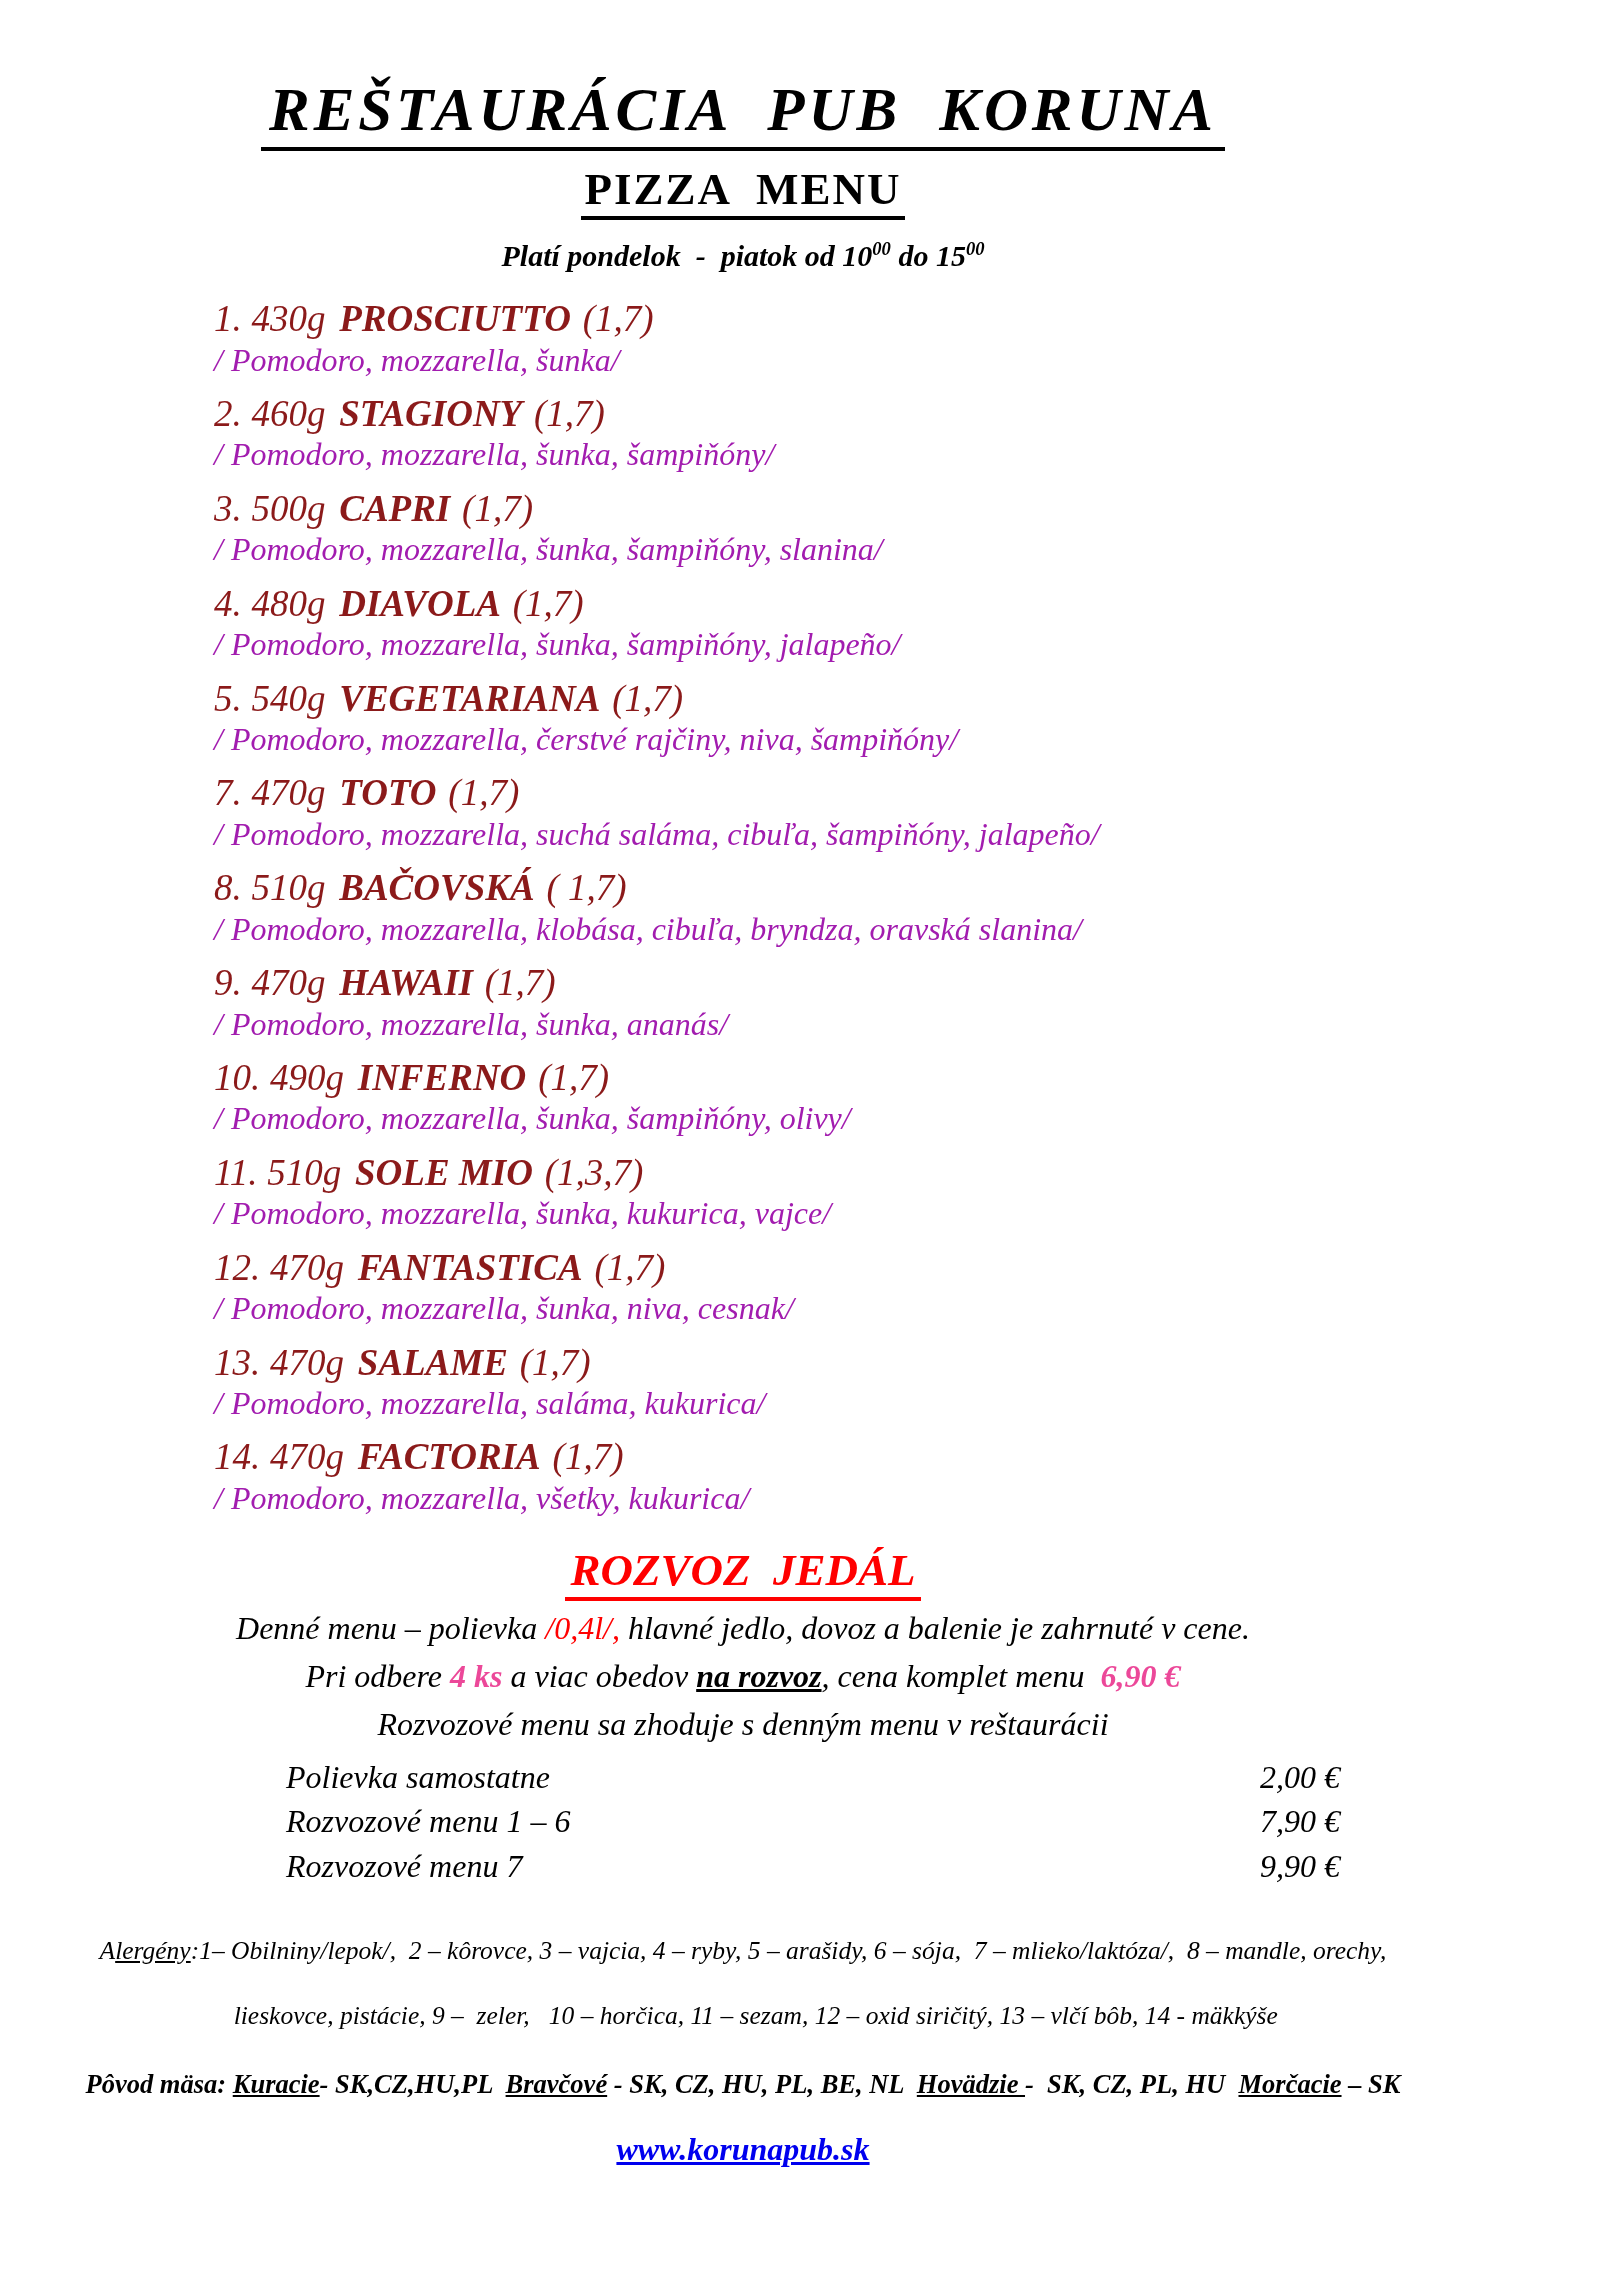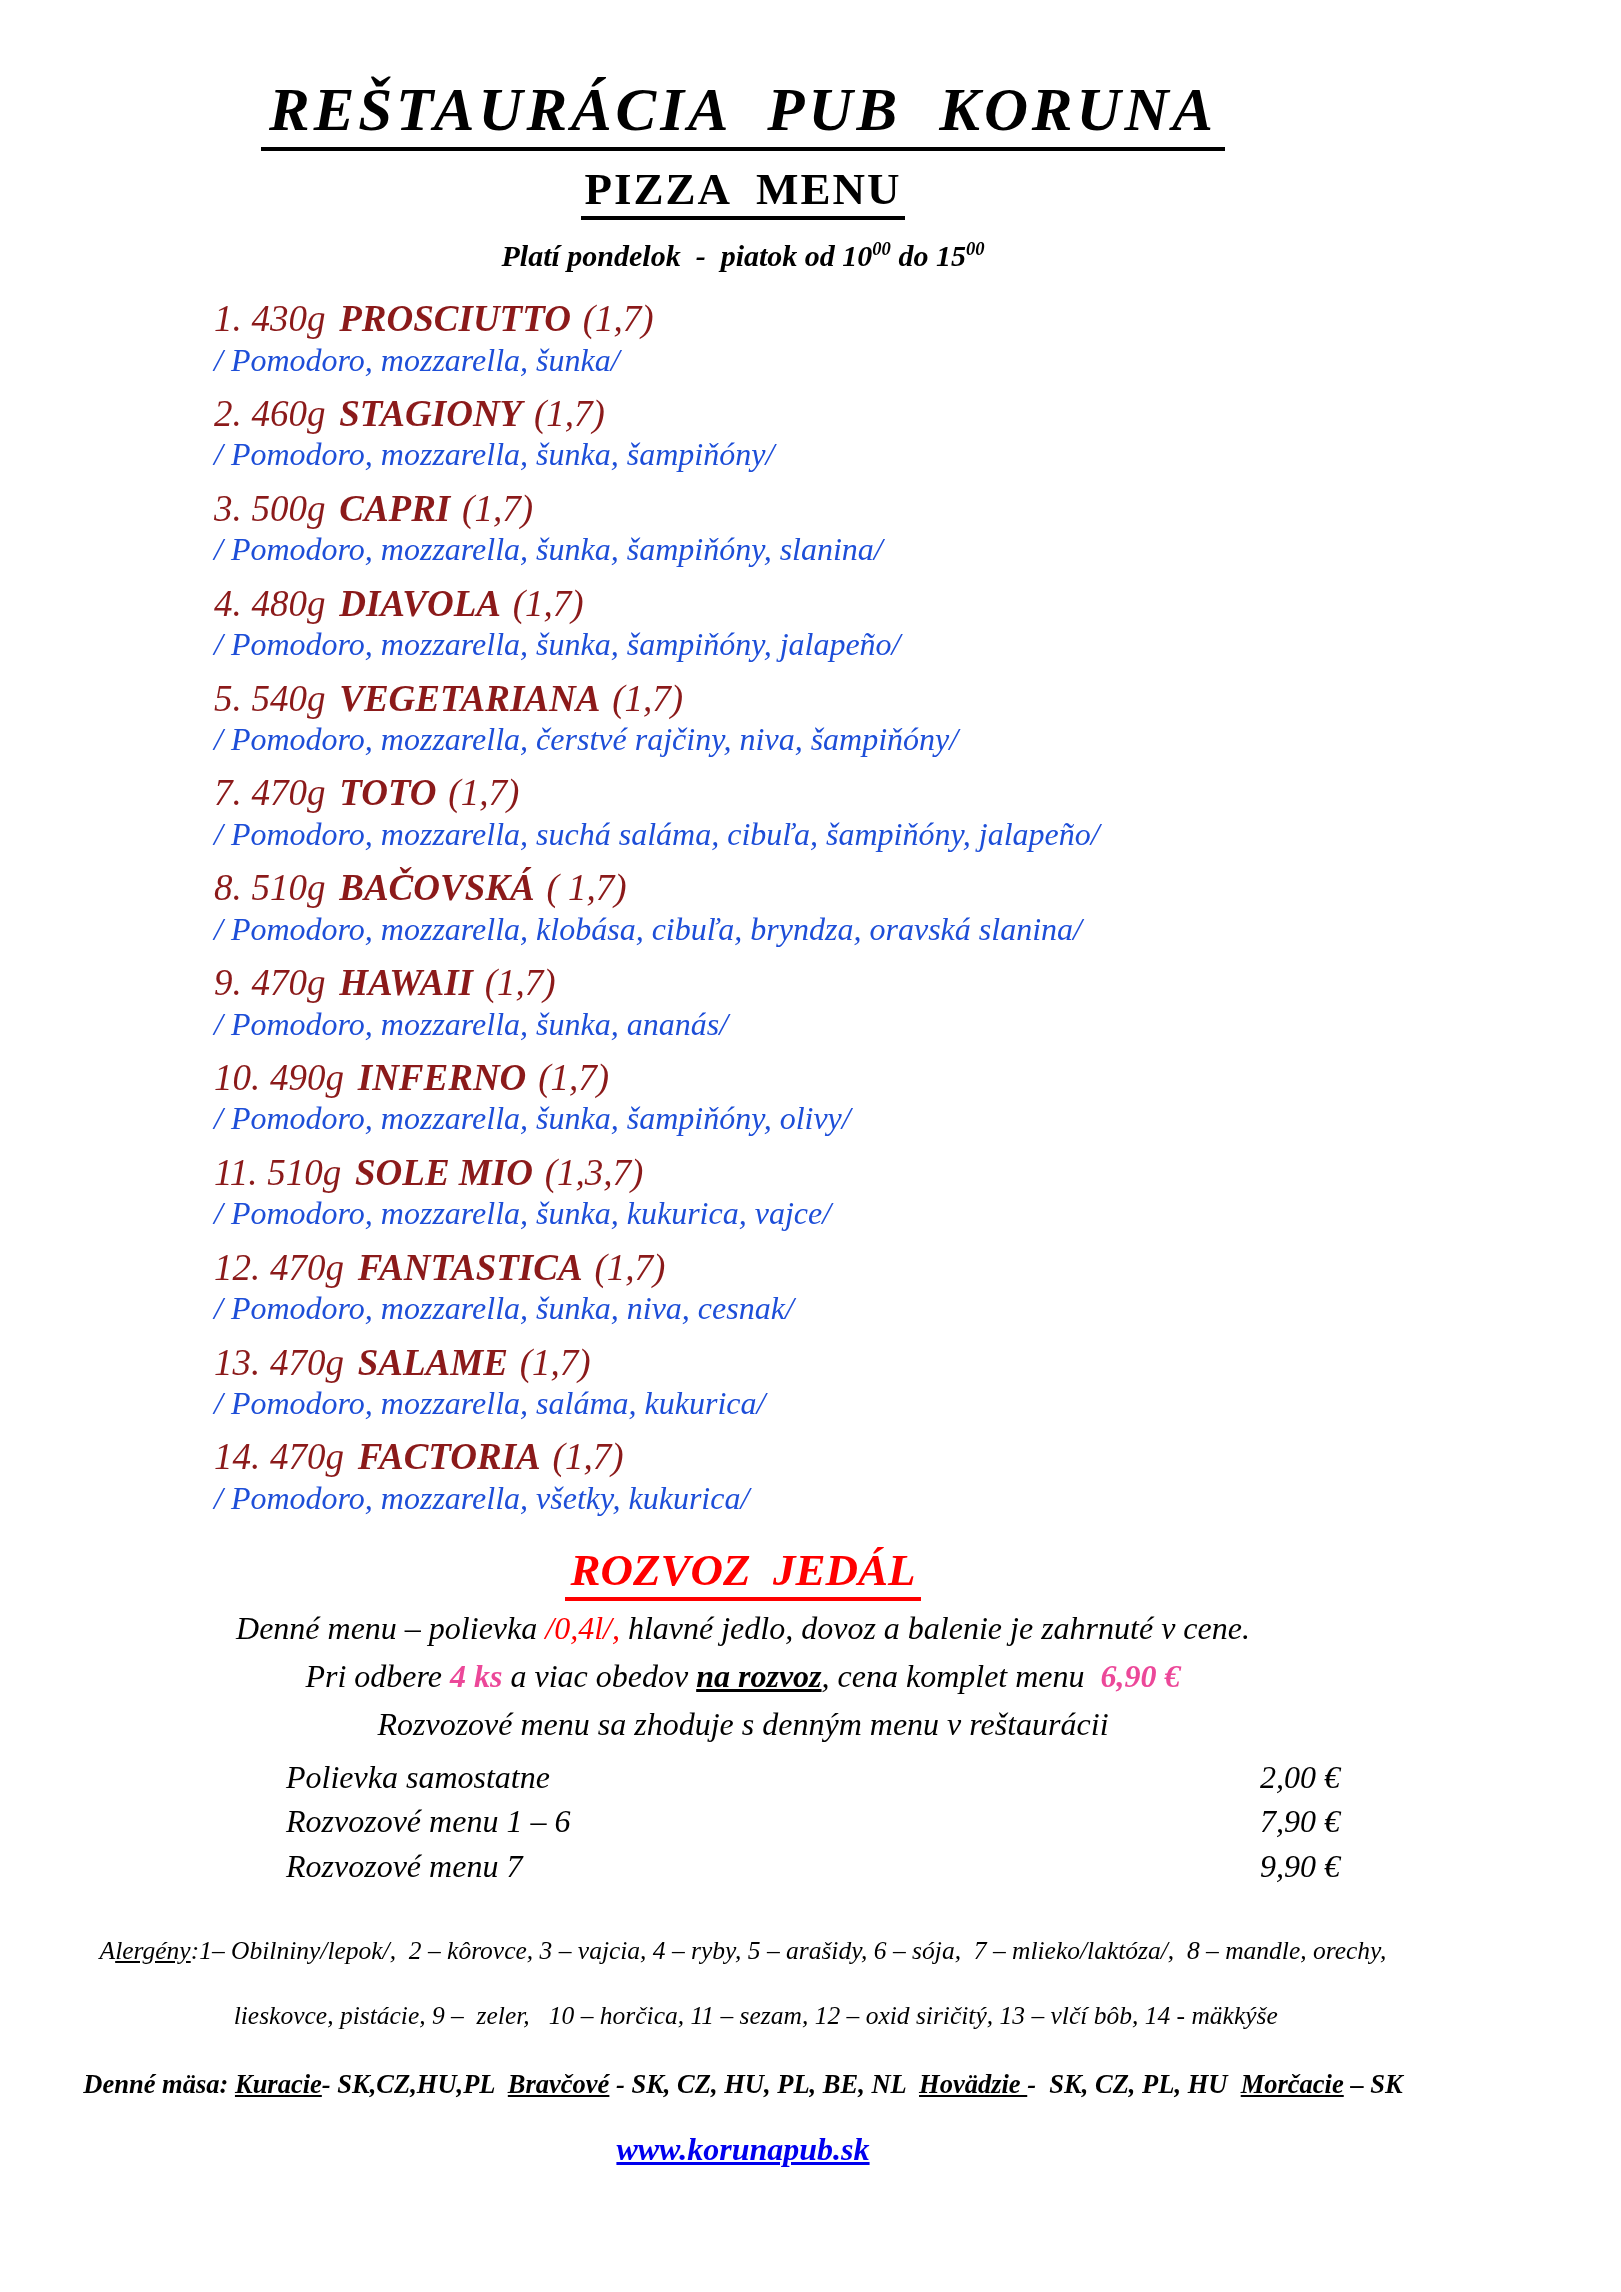--- a/index.html
+++ b/index.html
@@ -40,21 +40,21 @@
   
   .items { margin:25.5px 0 0 214px; }
   .item { margin-bottom:14.7px; }
   .item-title {
     font-size:37px; font-style:italic; color:#8B1A1A; line-height:1.12;
   }
   .item-title .num    { margin-right:9.8px; }
   .item-title .weight { margin-right:13.7px; }
   .item-title .name   { font-weight:bold; margin-right:11.8px; }
   .item-desc {
-    font-size:32px; font-style:italic; color:#1d4ed8; line-height:1.12; margin-top:2.9px;
+    font-size:32px; font-style:italic; color:#a21caf; line-height:1.12; margin-top:2.9px;
   }
 
   
   .delivery { text-align:center; margin-top:29px; }
   .delivery-title {
     display:inline-block;
     font-size:45px; font-weight:bold; font-style:italic; color:#FF0000;
     white-space:pre-wrap;
     border-bottom:4.9px solid #FF0000;
     padding:0 5.9px 2px 5.9px; line-height:1.1;
@@ -233,20 +233,20 @@
           <span>9,90 €</span>
         </div>
 
     </div>
   </div>
 
   <div class="allergens"><span><span>A</span><span class="u-part">lergény</span><span>:</span></span><span>1– Obilniny/lepok/,  2 – kôrovce, 3 – vajcia, 4 – ryby, 5 – arašidy, 6 – sója,  7 – mlieko/laktóza/,  8 – mandle, orechy,</span><br>
     <span>lieskovce, pistácie, 9 –  zeler,   10 – horčica, 11 – sezam, 12 – oxid siričitý, 13 – vlčí bôb, 14 - mäkkýše</span>
   </div>
 
-  <div class="origin"><span>Denné mäsa: </span><span class="u-part">Kuracie</span><span>- SK,CZ,HU,PL  </span><span class="u-part">Bravčové</span><span> - SK, CZ, HU, PL, BE, NL  </span><span class="u-part">Hovädzie </span><span>-  SK, CZ, PL, HU  </span><span class="u-part">Morčacie</span><span> – SK</span></div>
+  <div class="origin"><span>Pôvod mäsa: </span><span class="u-part">Kuracie</span><span>- SK,CZ,HU,PL  </span><span class="u-part">Bravčové</span><span> - SK, CZ, HU, PL, BE, NL  </span><span class="u-part">Hovädzie </span><span>-  SK, CZ, PL, HU  </span><span class="u-part">Morčacie</span><span> – SK</span></div>
 
   <div class="footer">
     <a class="footer-link">www.korunapub.sk</a>
   </div>
 
 </div>
 
 
 </body></html>

